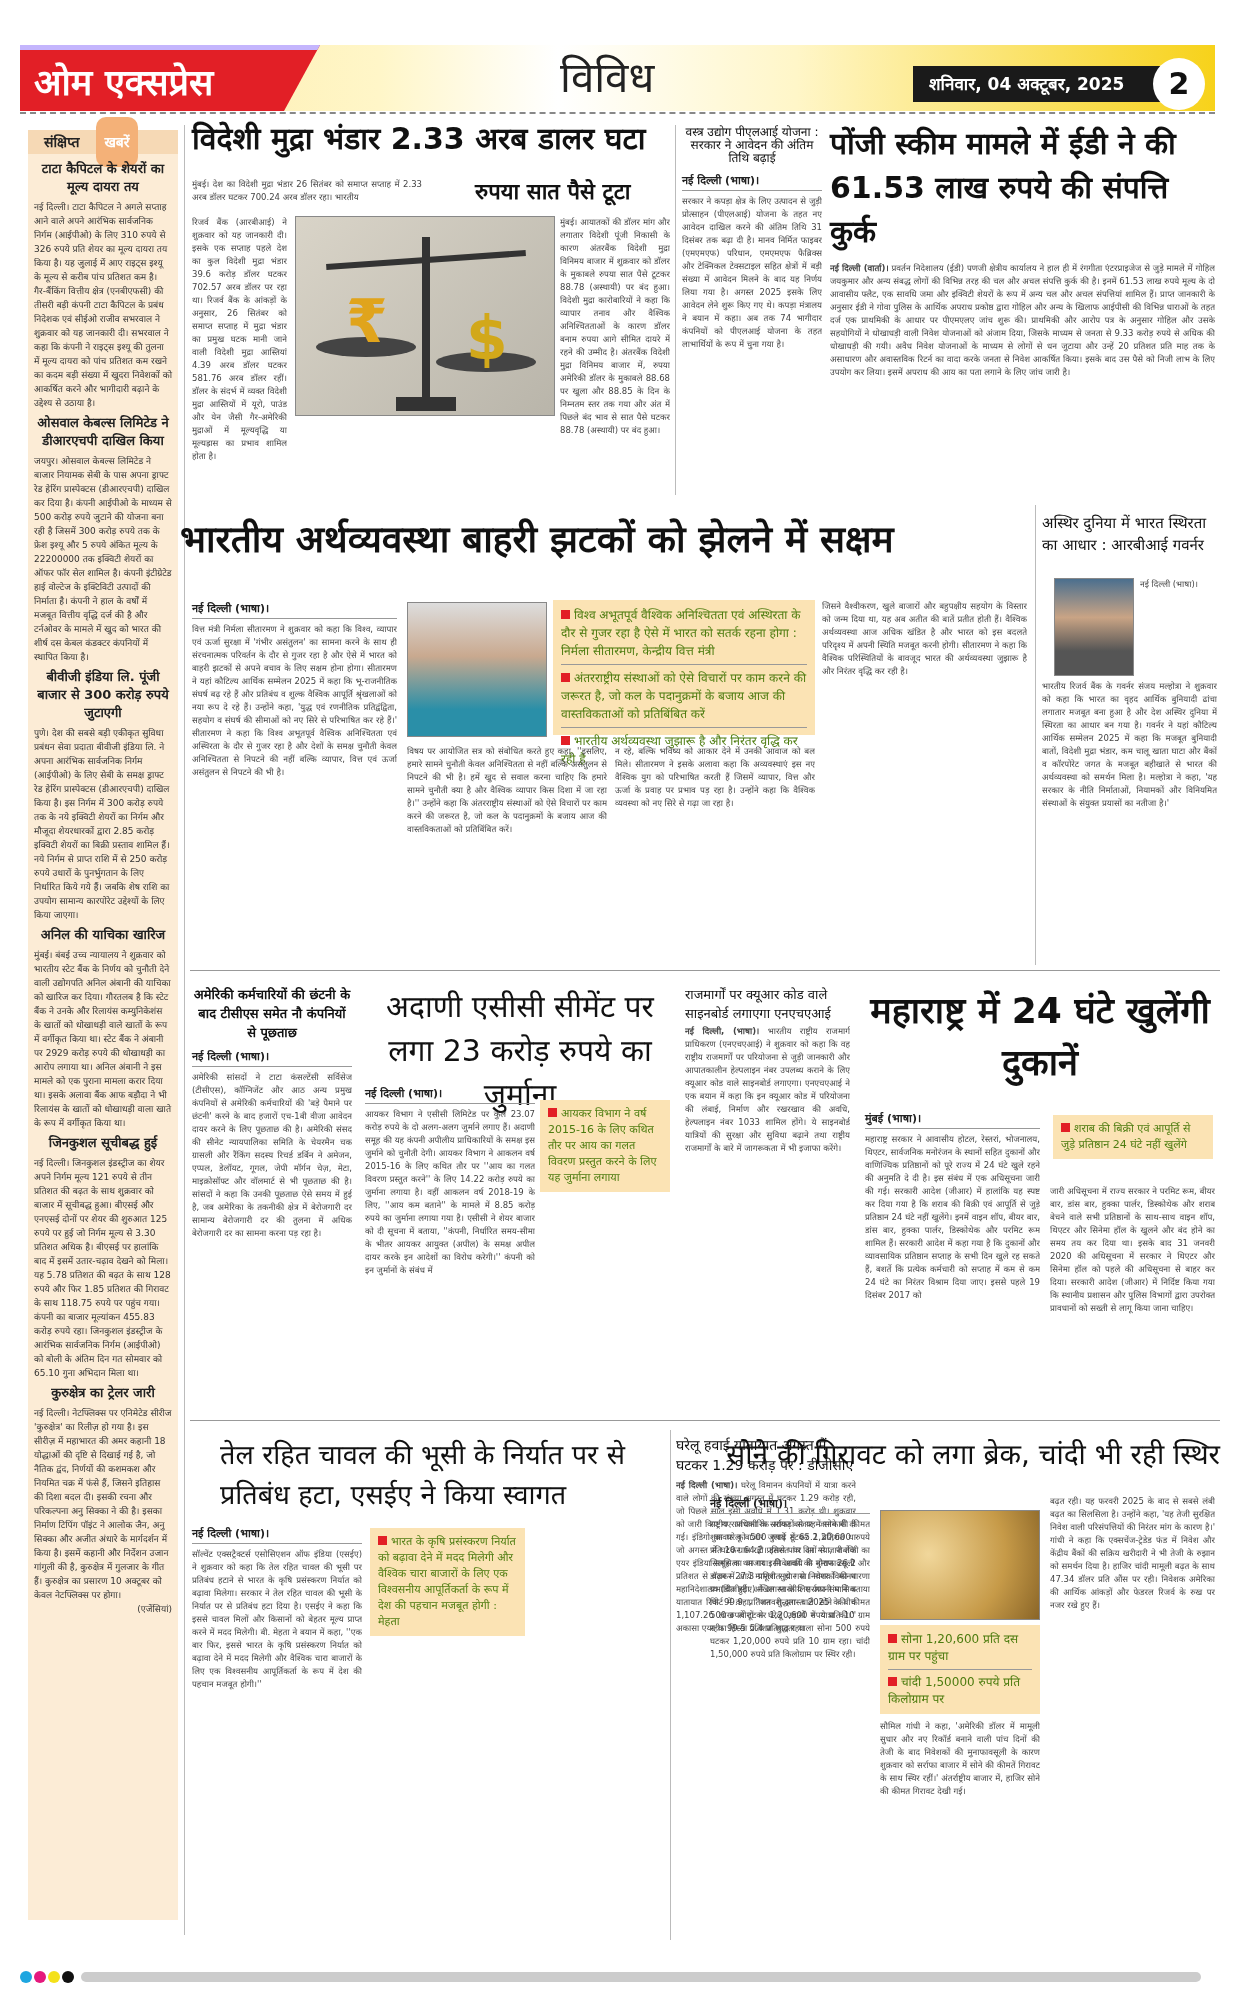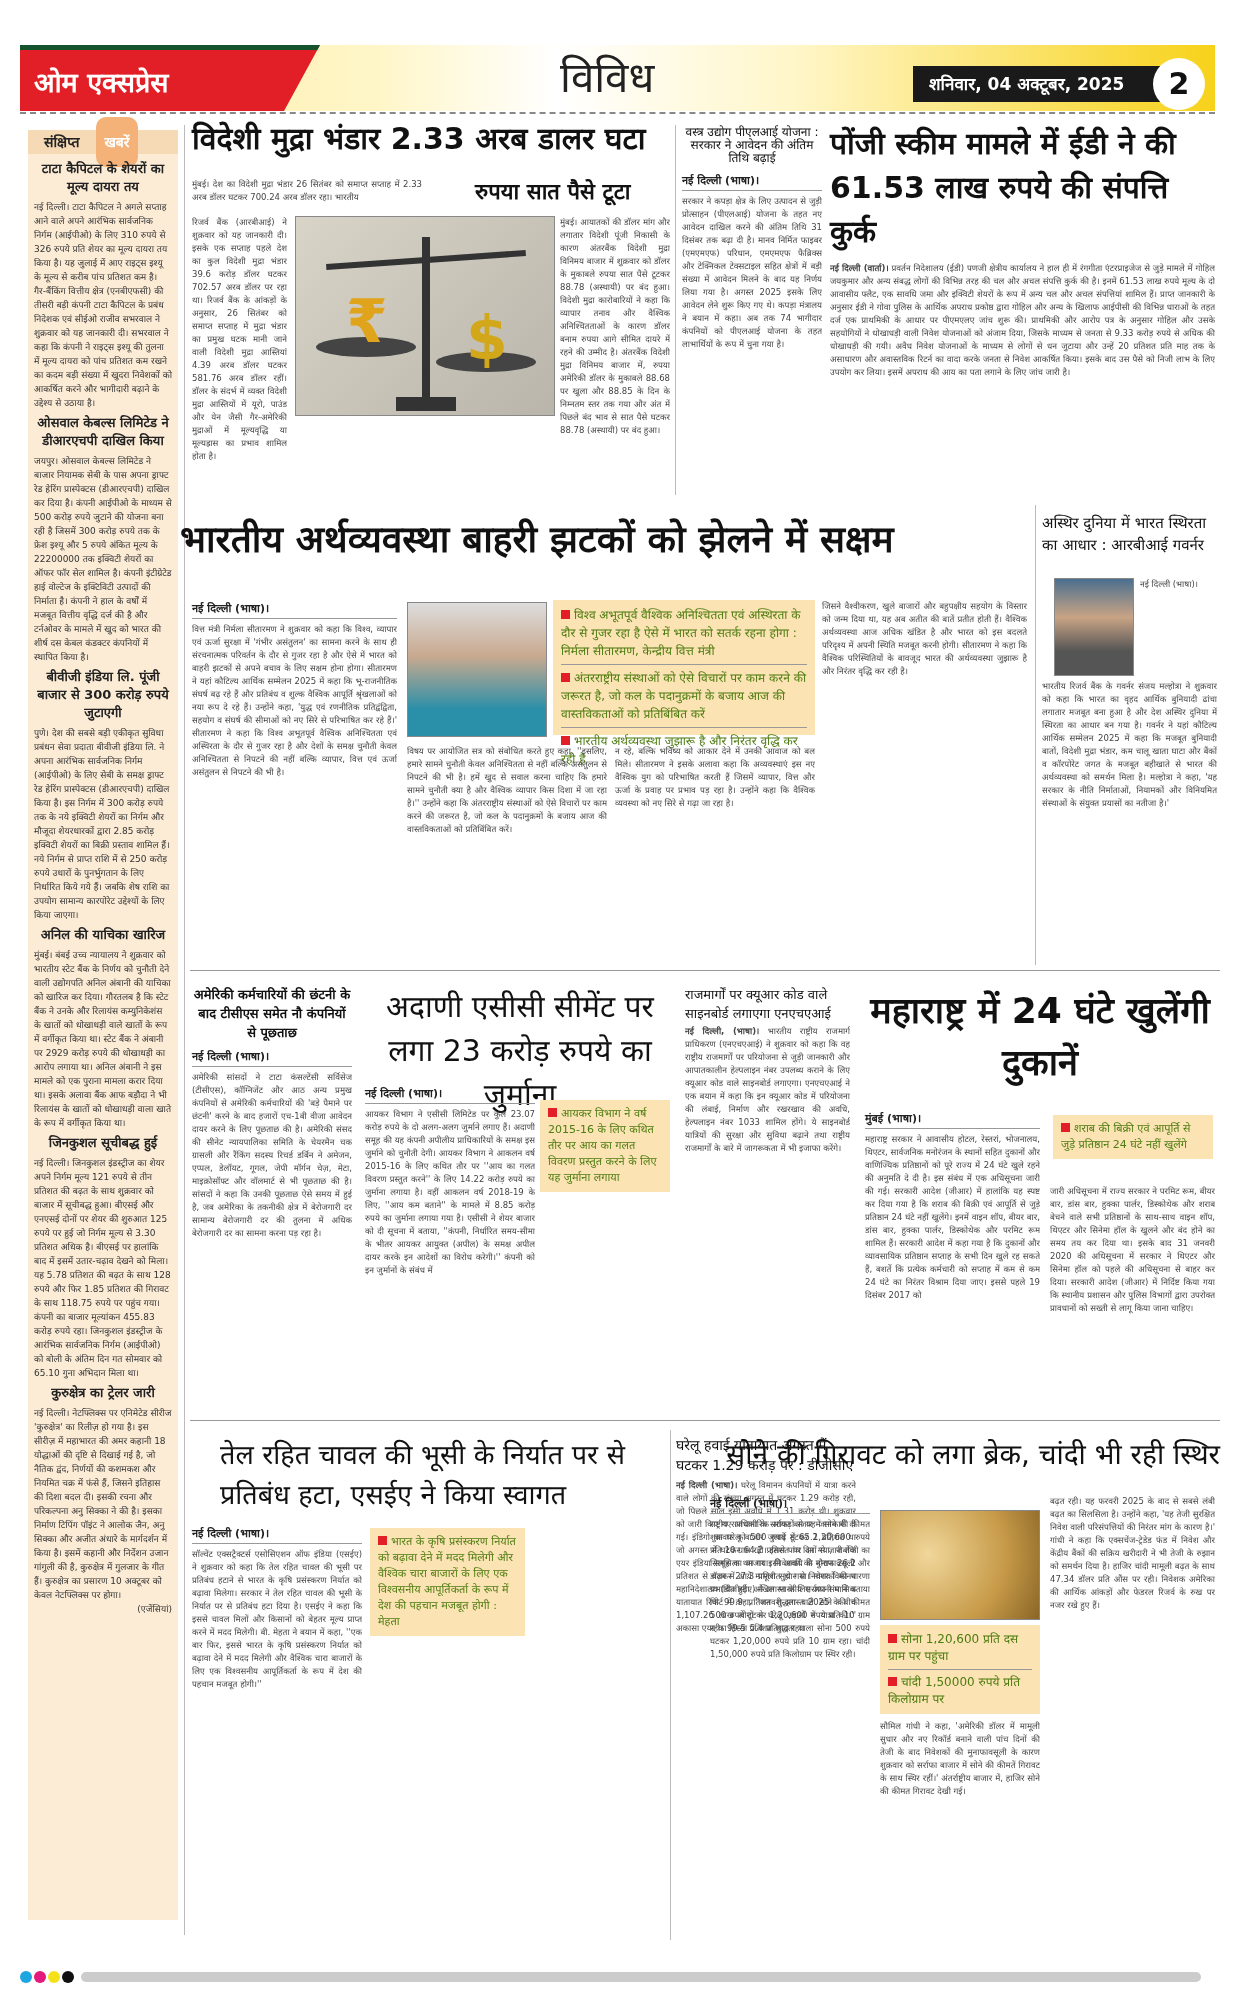--- a/index.html
+++ b/index.html
@@ -1,19 +1,19 @@
 <!DOCTYPE html>
 <html><head>
 <meta charset="utf-8">
 <style>
 *{box-sizing:border-box;margin:0;padding:0}
 body{width:1233px;height:2000px;background:#fff;font-family:"DejaVu Sans","Liberation Sans",sans-serif;color:#222;position:relative;overflow:hidden}
 .abs{position:absolute}
 .masthead{left:20px;top:45px;width:1195px;height:66px;background:linear-gradient(90deg,#fde9a0 0%,#fff6c8 30%,#fff 45%,#fff6c8 65%,#f7d21a 100%)}
-.brand{left:20px;top:45px;width:300px;height:66px;background:#e21f26;clip-path:polygon(0 0,100% 0,88% 100%,0 100%);color:#fff;font-weight:bold;font-size:27px;line-height:66px;padding-left:14px;border-top:5px solid #14532d}
+.brand{left:20px;top:45px;width:300px;height:66px;background:#e21f26;clip-path:polygon(0 0,100% 0,88% 100%,0 100%);color:#fff;font-weight:bold;font-size:36px;line-height:66px;padding-left:14px;border-top:5px solid #c4b5fd}
 .section-title{left:560px;top:48px;font-size:42px;color:#222;line-height:60px}
 .datebox{left:913px;top:66px;width:250px;height:36px;background:#1a1a1a;color:#fff;font-size:17px;font-weight:bold;line-height:36px;padding-left:16px}
 .pagenum{left:1153px;top:58px;width:52px;height:52px;border-radius:50%;background:#fff;color:#111;font-size:30px;font-weight:bold;text-align:center;line-height:52px}
 .dash{left:20px;top:112px;width:1195px;border-top:2px dashed #888}
 .sidebar{left:28px;top:130px;width:150px;height:1790px;background:#fcecd6}
 .sb-head{left:28px;top:130px;width:150px;height:24px;background:#f6d9b5;font-size:14px;font-weight:bold;padding-left:16px;line-height:24px}
 .sb-head span.k{background:#f4b178;color:#fff;border-radius:10px;padding:17px 8px;margin-left:17px}
 .sbh{font-size:13px;font-weight:bold;text-align:center;line-height:18px;padding:4px 4px}
 .sbt{font-size:9px;line-height:14px;padding:0 6px;color:#333}
 .hl{font-weight:bold;color:#111;line-height:1.1}

